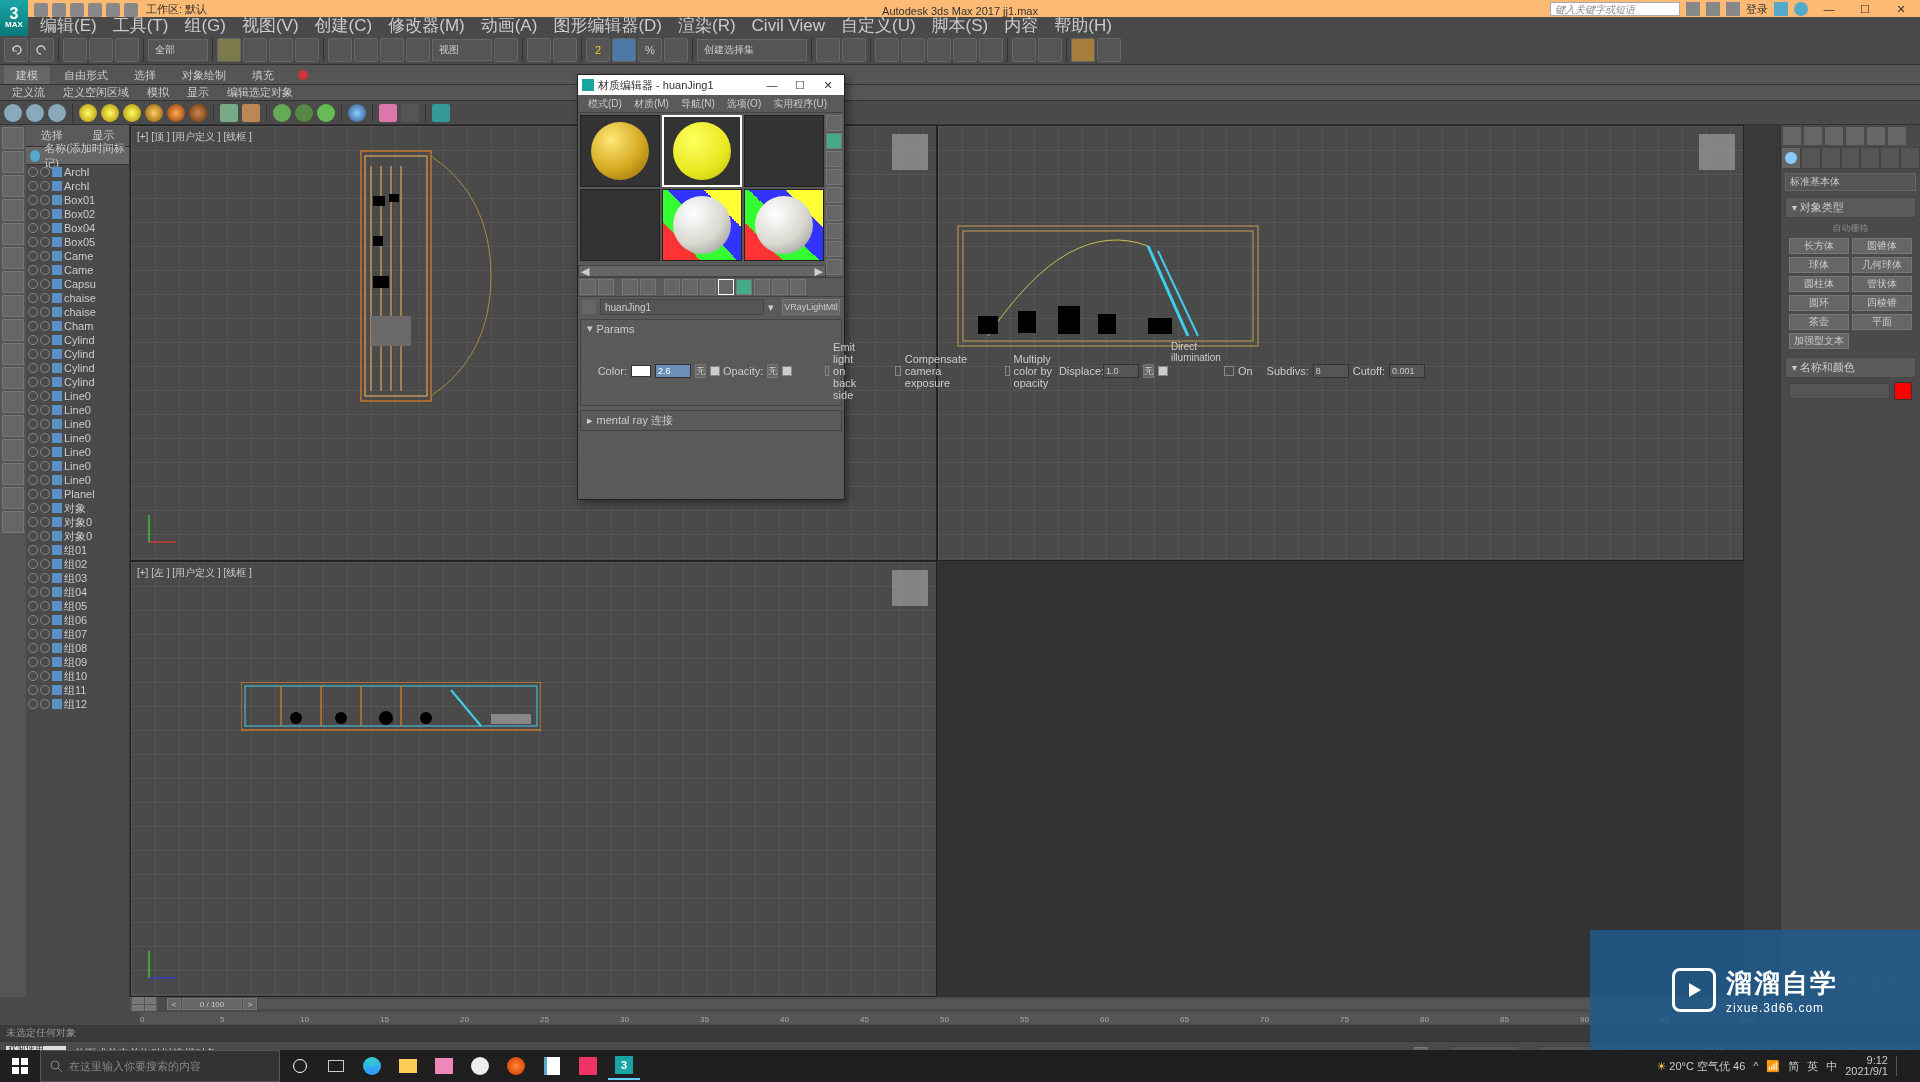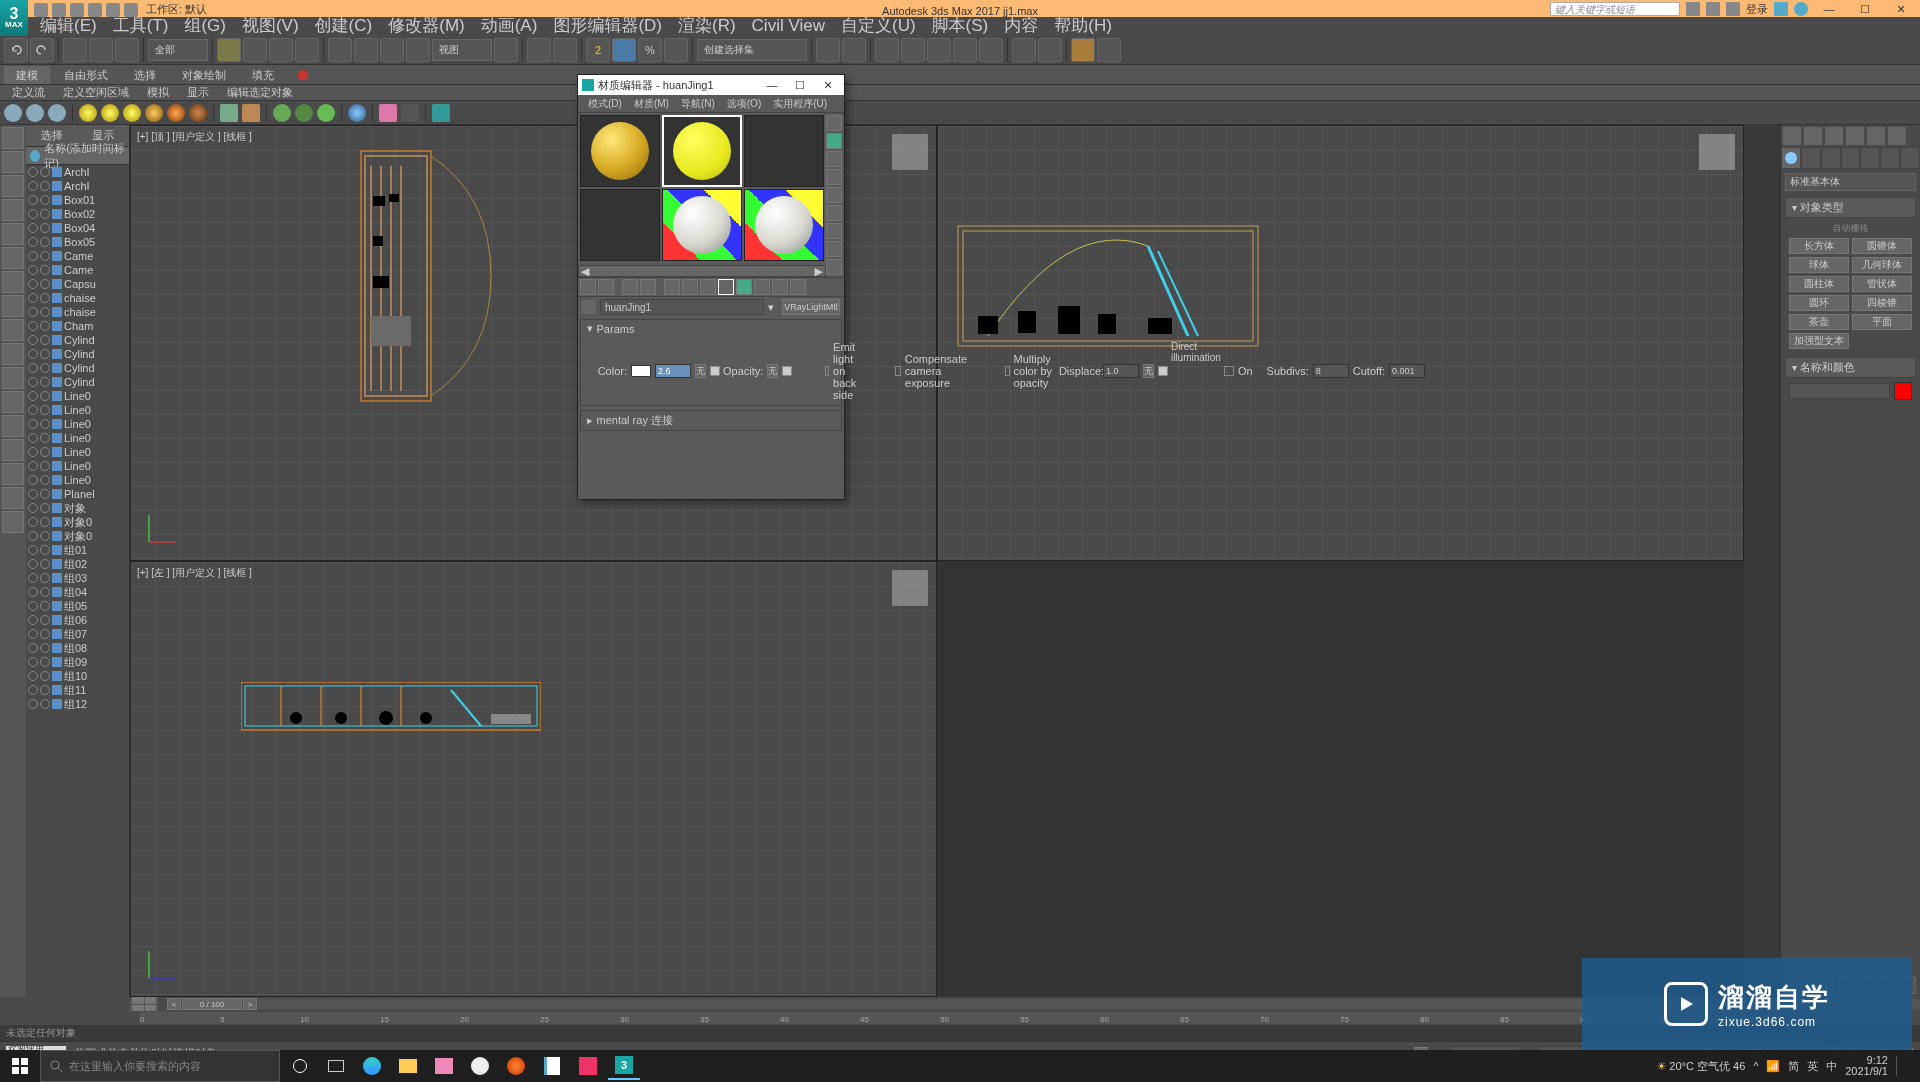--- a/index.html
+++ b/index.html
@@ -130,21 +130,21 @@
 
 
 .taskbar { position:absolute; bottom:0; left:0; right:0; height:32px; background:#1f1f1f; display:flex; align-items:center; padding:0 4px; gap:4px; z-index:30; }
 .taskbar .start { width:32px; height:28px; display:flex; align-items:center; justify-content:center; }
 .taskbar .search { flex:0 0 240px; height:32px; background:#333; border:1px solid #555; display:flex; align-items:center; padding:0 8px; color:#888; font-size:11px; gap:6px; }
 .taskbar .tapp { width:32px; height:28px; display:flex; align-items:center; justify-content:center; }
 .taskbar .tray { margin-left:auto; display:flex; align-items:center; gap:8px; color:#ccc; font-size:10px; padding-right:6px; }
 .taskbar .clock { text-align:right; line-height:11px; }
 
 
-.watermark { position:absolute; right:8px; bottom:32px; width:330px; height:92px; background:rgba(30,90,140,.85); display:flex; align-items:center; justify-content:center; gap:10px; z-index:25; color:#fff; }
+.watermark { position:absolute; right:0; bottom:32px; width:330px; height:120px; background:rgba(30,90,140,.85); display:flex; align-items:center; justify-content:center; gap:10px; z-index:25; color:#fff; }
 .watermark .play { width:44px; height:44px; border:3px solid #fff; border-radius:8px; display:flex; align-items:center; justify-content:center; }
 .watermark .txt { font-size:26px; font-weight:bold; letter-spacing:2px; }
 .watermark .sub { font-size:12px; letter-spacing:1px; }
 
 
 .vpcorner { position:absolute; bottom:0; left:0; width:28px; height:28px; background:#555; display:grid; grid-template:1fr 1fr/1fr 1fr; gap:1px; padding:2px; }
 .vpcorner div { background:#777; }
 
 .bottomright-nav { position:absolute; right:4px; bottom:32px; display:flex; gap:2px; z-index:22; }
 .bottomright-nav .nb { width:18px; height:18px; background:#555; border:1px solid #666; }

